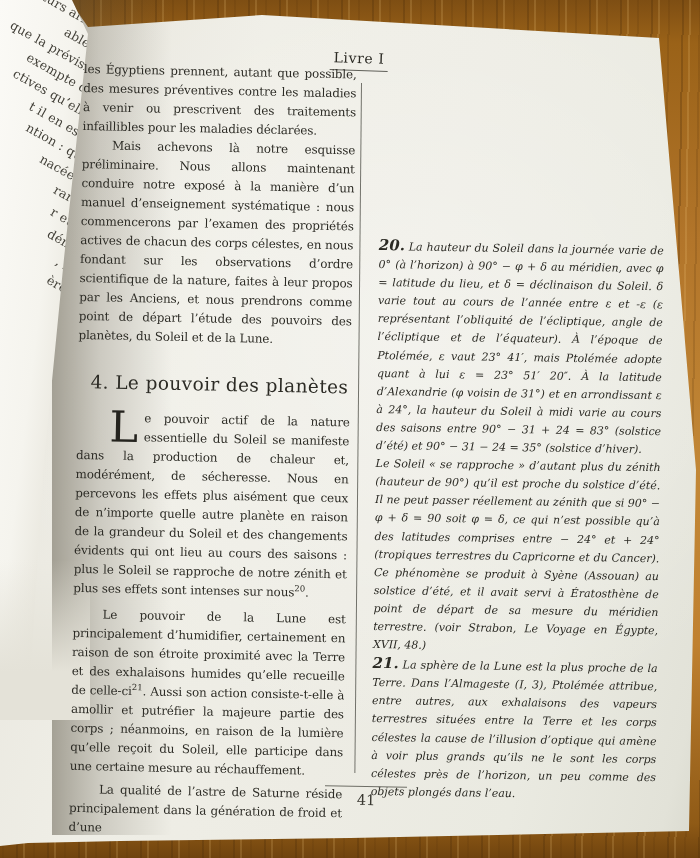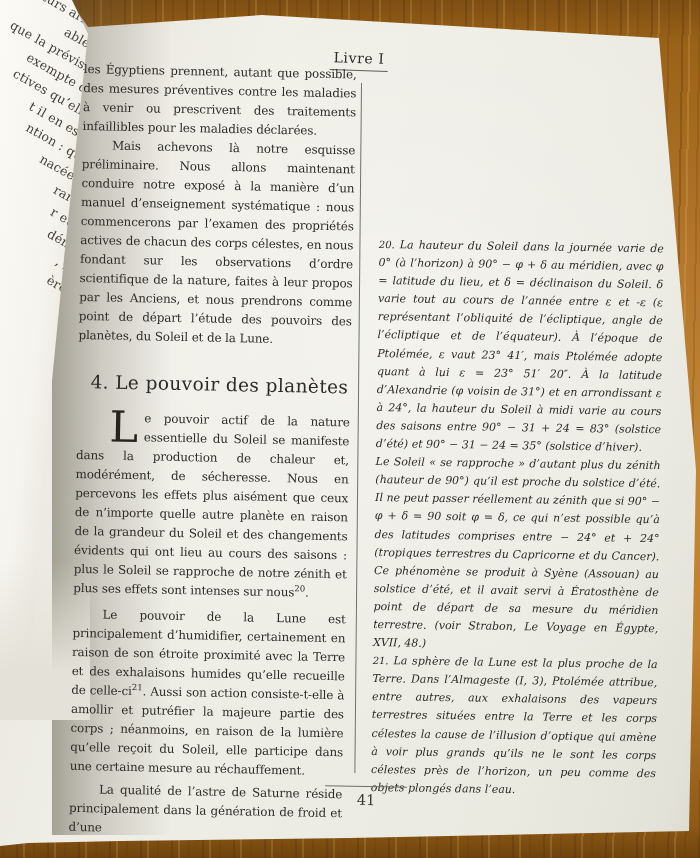--- a/index.html
+++ b/index.html
@@ -88,21 +88,21 @@
     margin:2px 6px 0 33px;color:#24231e;
   }
   sup.noteref{font-size:8.5px;line-height:0;vertical-align:super;letter-spacing:0;}
   .right-col{
     position:absolute;left:379px;top:236px;width:285px;
     font-size:11px;line-height:18.1px;font-style:italic;text-align:justify;
     transform:rotate(0.85deg);transform-origin:top left;
     color:#2b2a24;
   }
   .right-col p{margin:0;}
-  .fn-num{font-weight:normal;font-size:10px;}
+  .fn-num{font-weight:bold;font-size:15px;}
   .footer-rule{
     position:absolute;left:325px;top:786px;width:82px;height:1.2px;
     background:#6e6e66;transform:rotate(1.1deg);
   }
   .page-number{
     position:absolute;left:321px;top:792px;width:90px;
     text-align:center;font-size:14.5px;color:#3a3932;
     transform:rotate(1.1deg);
   }
 </style>

